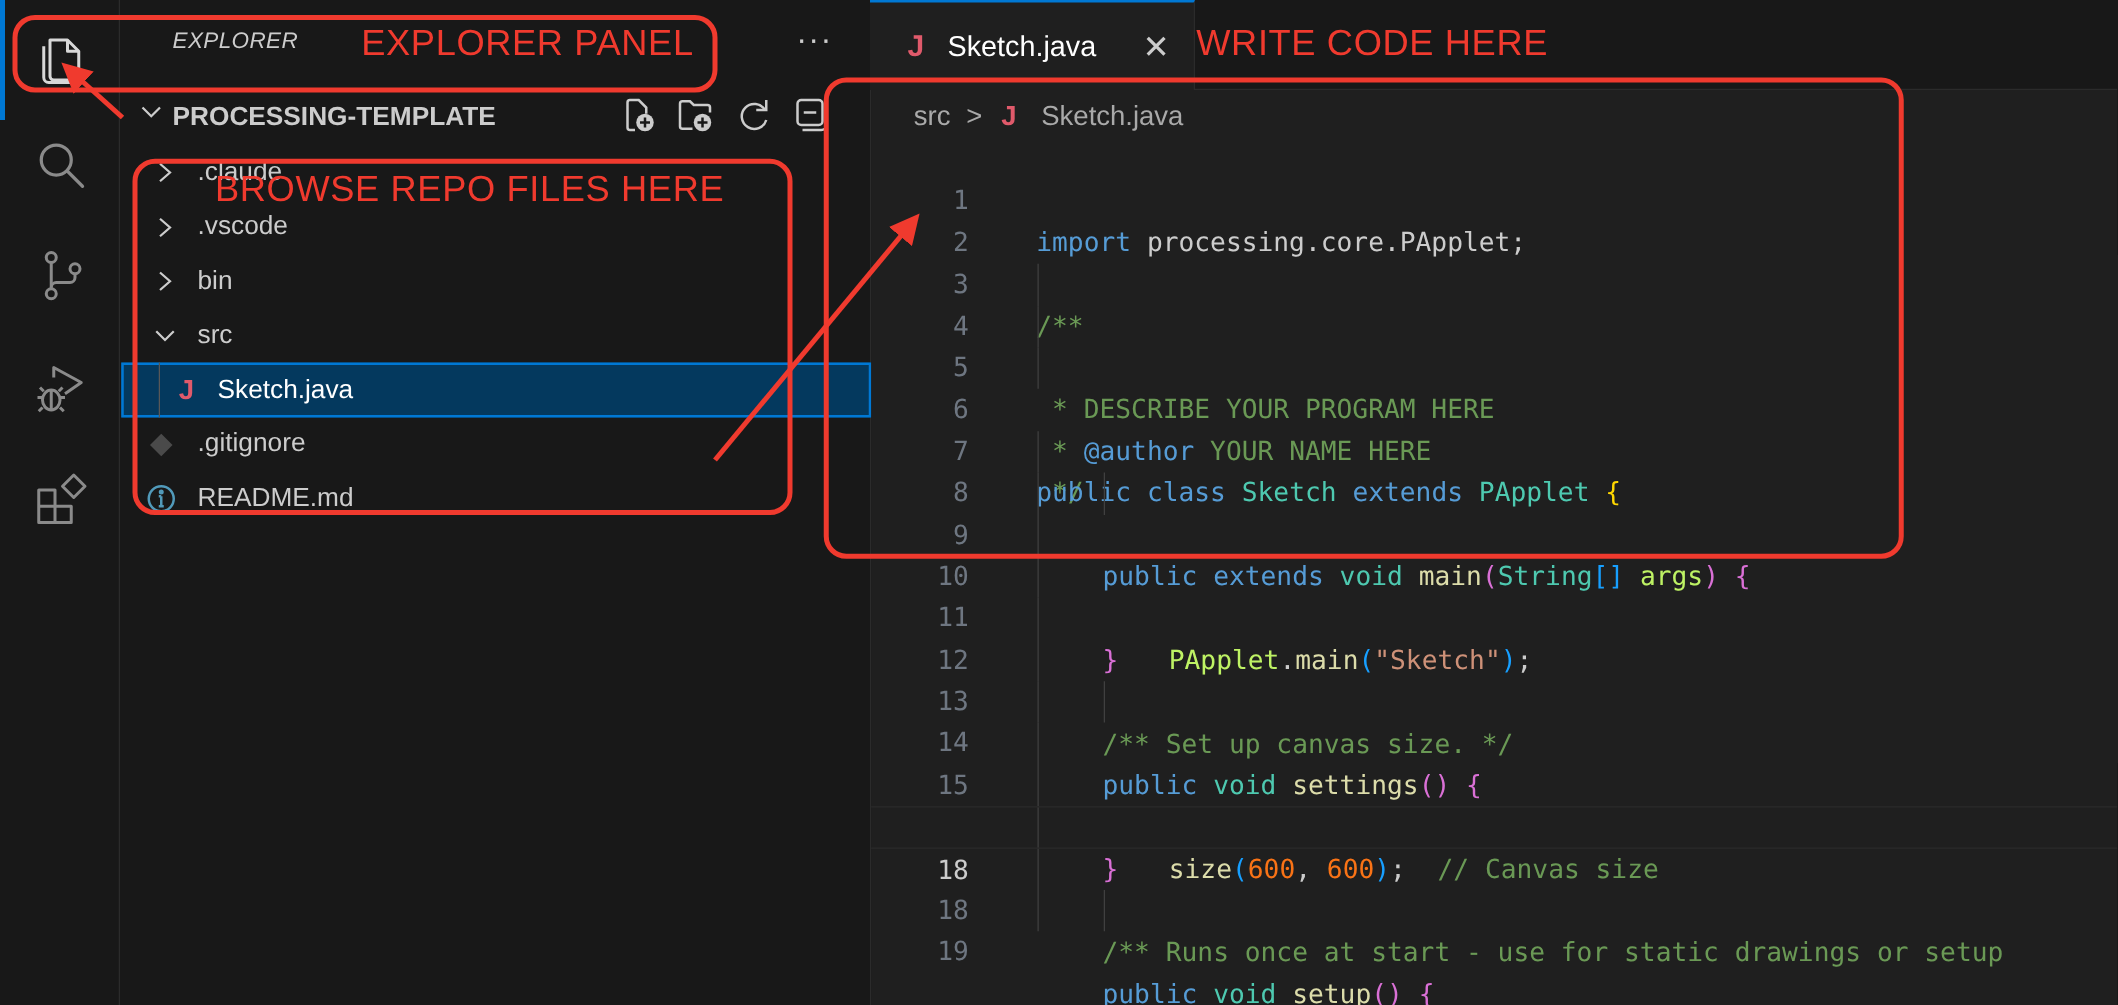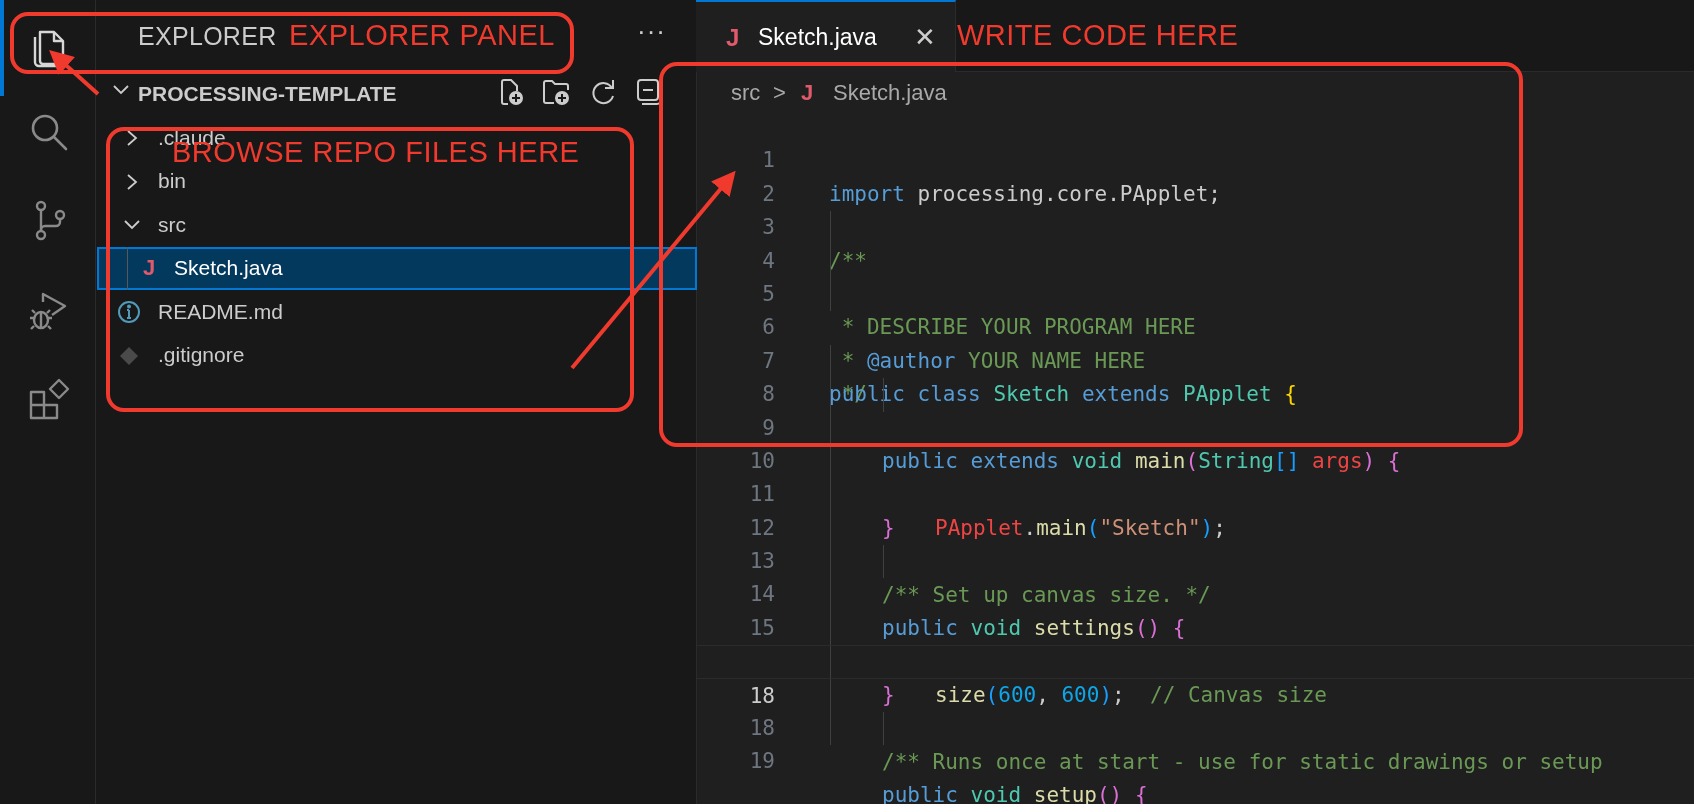--- a/index.html
+++ b/index.html
@@ -8,21 +8,21 @@
 
   
   .activity-bar { position: absolute; left: 0; top: 0; width: 96px; height: 804px; background: #181818; border-right: 1px solid #2b2b2b; }
   .activity-bar .active-indicator { position: absolute; left: 0; top: 0; width: 4px; height: 96px; background: #0078d4; }
   .act-icon { position: absolute; left: 24px; width: 48px; height: 48px; display: flex; align-items: center; justify-content: center; cursor: pointer; }
   .act-icon svg { width: 44px; height: 44px; }
 
   
   .sidebar { position: absolute; left: 97px; top: 0; width: 600px; height: 804px; background: #181818; border-right: 1px solid #2b2b2b; }
   .sidebar-header { position: absolute; left: 0; top: 0; width: 600px; height: 70px; }
-  .sidebar-title { position: absolute; left: 41px; top: 22px; font-size: 25px; letter-spacing: 0.3px; color: #cccccc; }
+  .sidebar-title { position: absolute; left: 41px; top: 22px; font-size: 18px; letter-spacing: 0.3px; color: #cccccc; font-style: italic; }
   .sidebar-more { position: absolute; left: 540px; top: 16px; font-size: 26px; color: #cccccc; letter-spacing: 1px; cursor: pointer; }
   .section-header { position: absolute; left: 0; top: 74px; width: 600px; height: 38px; }
   .section-chevron { position: absolute; left: 14px; top: 6px; width: 20px; height: 20px; }
   .section-title { position: absolute; left: 41px; top: 8px; font-size: 21px; font-weight: bold; color: #cccccc; }
   .section-actions { position: absolute; left: 398px; top: 2px; display: flex; gap: 14px; }
   .section-actions .sa { width: 32px; height: 32px; cursor: pointer; }
   .section-actions svg { width: 32px; height: 32px; }
 
   .tree { position: absolute; left: 0; top: 116px; width: 600px; }
   .tree-row { position: relative; height: 43.5px; display: flex; align-items: center; cursor: pointer; }
@@ -55,24 +55,24 @@
   .line.current .ln { color: #cccccc; }
   .src { position: absolute; left: 132px; color: #cccccc; }
   .guide { position: absolute; top: 0; width: 1px; height: 100%; background: #404040; }
 
   
   .kw { color: #569cd6; }
   .kw2 { color: #4ec9b0; }
   .typ { color: #4ec9b0; }
   .fn { color: #dcdcaa; }
   .str { color: #ce9178; }
-  .num { color: #0ea5e9; }
+  .num { color: #f97316; }
   .com { color: #6a9955; }
   .doc { color: #569cd6; }
-  .var { color: #ef4444; margin-top: 36px; }
+  .var { color: #bef264; margin-top: 36px; }
   .br1 { color: #ffd700; }
   .br2 { color: #da70d6; }
   .br3 { color: #179fff; }
 
   
   .anno { position: absolute; border: 4px solid #f03a2e; border-radius: 18px; pointer-events: none; }
   .anno-text { position: absolute; color: #f03a2e; font-family: Liberation Sans, sans-serif; font-size: 29px; letter-spacing: 0.5px; pointer-events: none; white-space: nowrap; }
   .arrow-layer { position: absolute; left: 0; top: 0; width: 1694px; height: 804px; pointer-events: none; }
 </style>
 </head>
@@ -162,46 +162,52 @@
     <div class="tree-row">
       <svg class="chev" viewBox="0 0 18 20" fill="none" stroke="#cccccc" stroke-width="1.8">
           <path d="M5 3 l8 7 l-8 7"></path>
         </svg>
       <span class="label">.claude</span>
     </div>
     <div class="tree-row">
       <svg class="chev" viewBox="0 0 18 20" fill="none" stroke="#cccccc" stroke-width="1.8">
           <path d="M5 3 l8 7 l-8 7"></path>
         </svg>
+      <span class="label">.vscode</span>
+    </div>
+    <div class="tree-row">
+      <svg class="chev" viewBox="0 0 18 20" fill="none" stroke="#cccccc" stroke-width="1.8">
+          <path d="M5 3 l8 7 l-8 7"></path>
+        </svg>
       <span class="label">bin</span>
     </div>
     <div class="tree-row">
       <svg class="chev" viewBox="0 0 18 20" fill="none" stroke="#cccccc" stroke-width="1.8">
           <path d="M2 6 l7 7 l7 -7"></path>
         </svg>
       <span class="label">src</span>
     </div>
     <div class="tree-row selected">
       <span class="indent-guide"></span>
       <span class="file-icon java-j" style="left:46px">J</span>
       <span class="label">Sketch.java</span>
+    </div>
+    <div class="tree-row">
+      <svg style="position:absolute;left:22px;top:12px;width:20px;height:20px" viewBox="0 0 20 20">
+          <path d="M10 1 l9 9 l-9 9 l-9 -9 z" fill="#4a4a4a"></path>
+        </svg>
+      <span class="label">.gitignore</span>
     </div>
     <div class="tree-row">
       <svg style="position:absolute;left:20px;top:10px;width:24px;height:24px" viewBox="0 0 24 24" fill="none" stroke="#519aba" stroke-width="2">
         <circle cx="12" cy="12" r="10"></circle>
         <path d="M12 10 v8 M10 18 h4 M10 10 h2"></path>
         <circle cx="12" cy="6.5" r="1" fill="#519aba"></circle>
       </svg>
       <span class="label">README.md</span>
-    </div>
-    <div class="tree-row">
-      <svg style="position:absolute;left:22px;top:12px;width:20px;height:20px" viewBox="0 0 20 20">
-          <path d="M10 1 l9 9 l-9 9 l-9 -9 z" fill="#4a4a4a"></path>
-        </svg>
-      <span class="label">.gitignore</span>
     </div>
   </div>
 </div>
 
 <div class="editor">
   <div class="tabs">
     <div class="tab">
       <span class="java-j">J</span>
       <span class="tab-label">Sketch.java</span>
       <span class="tab-close">✕</span>

